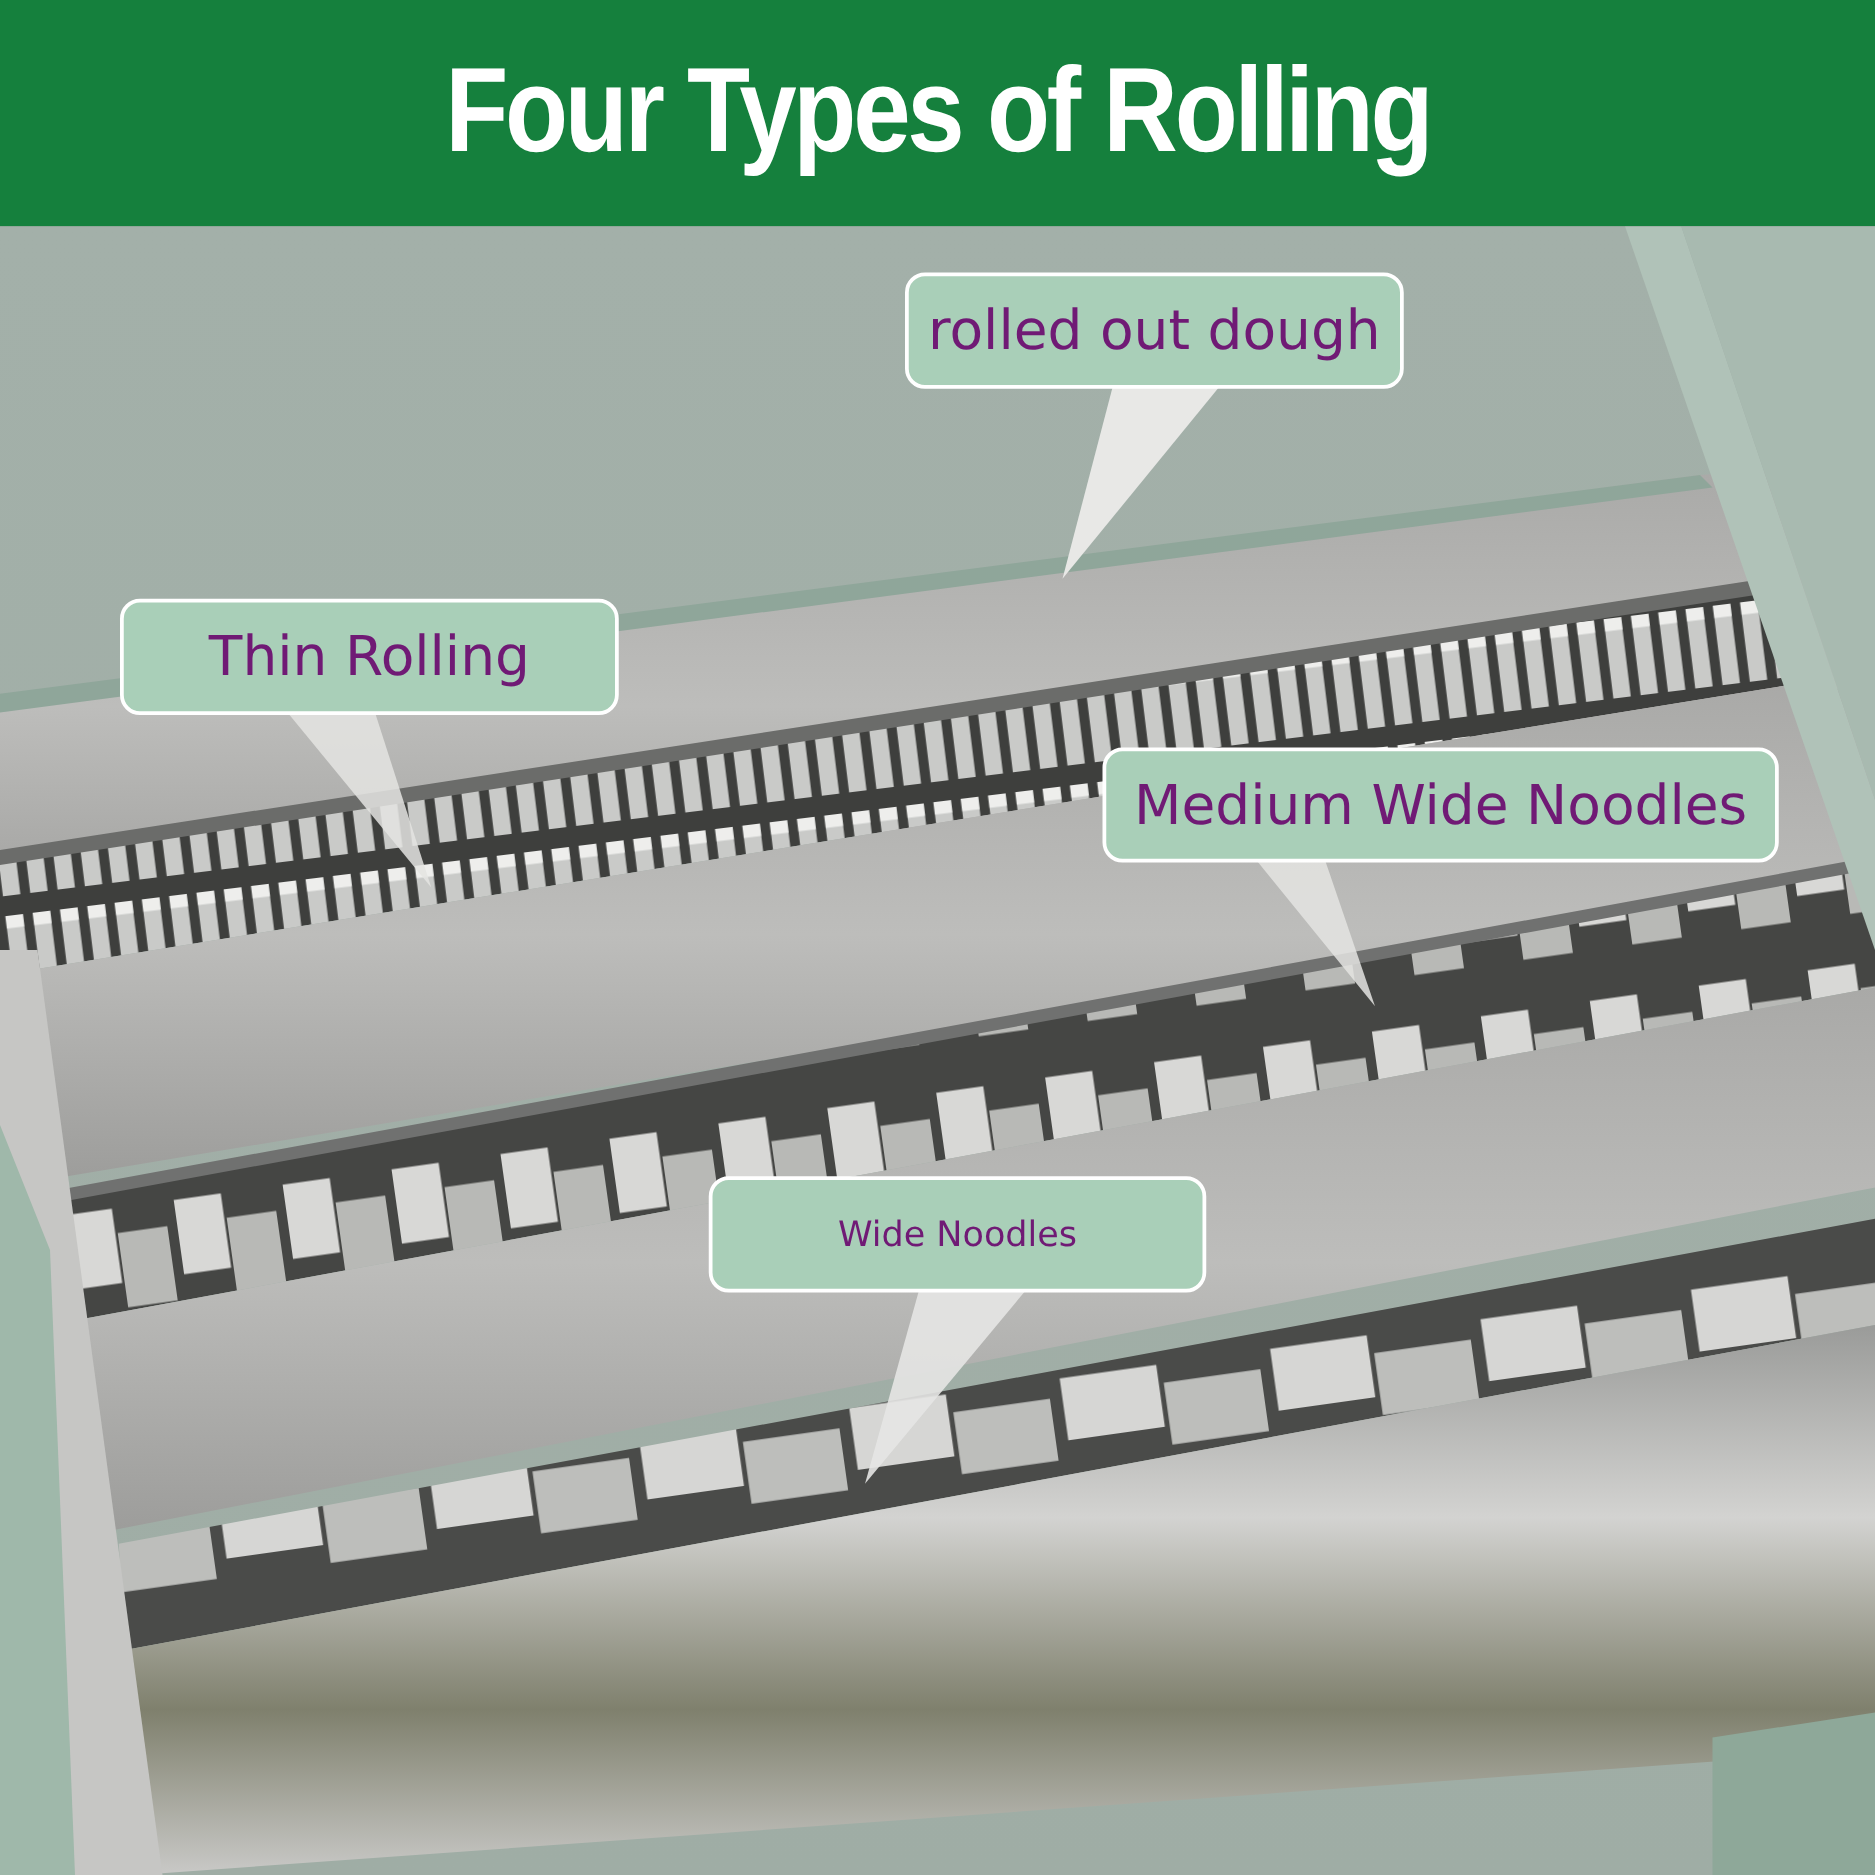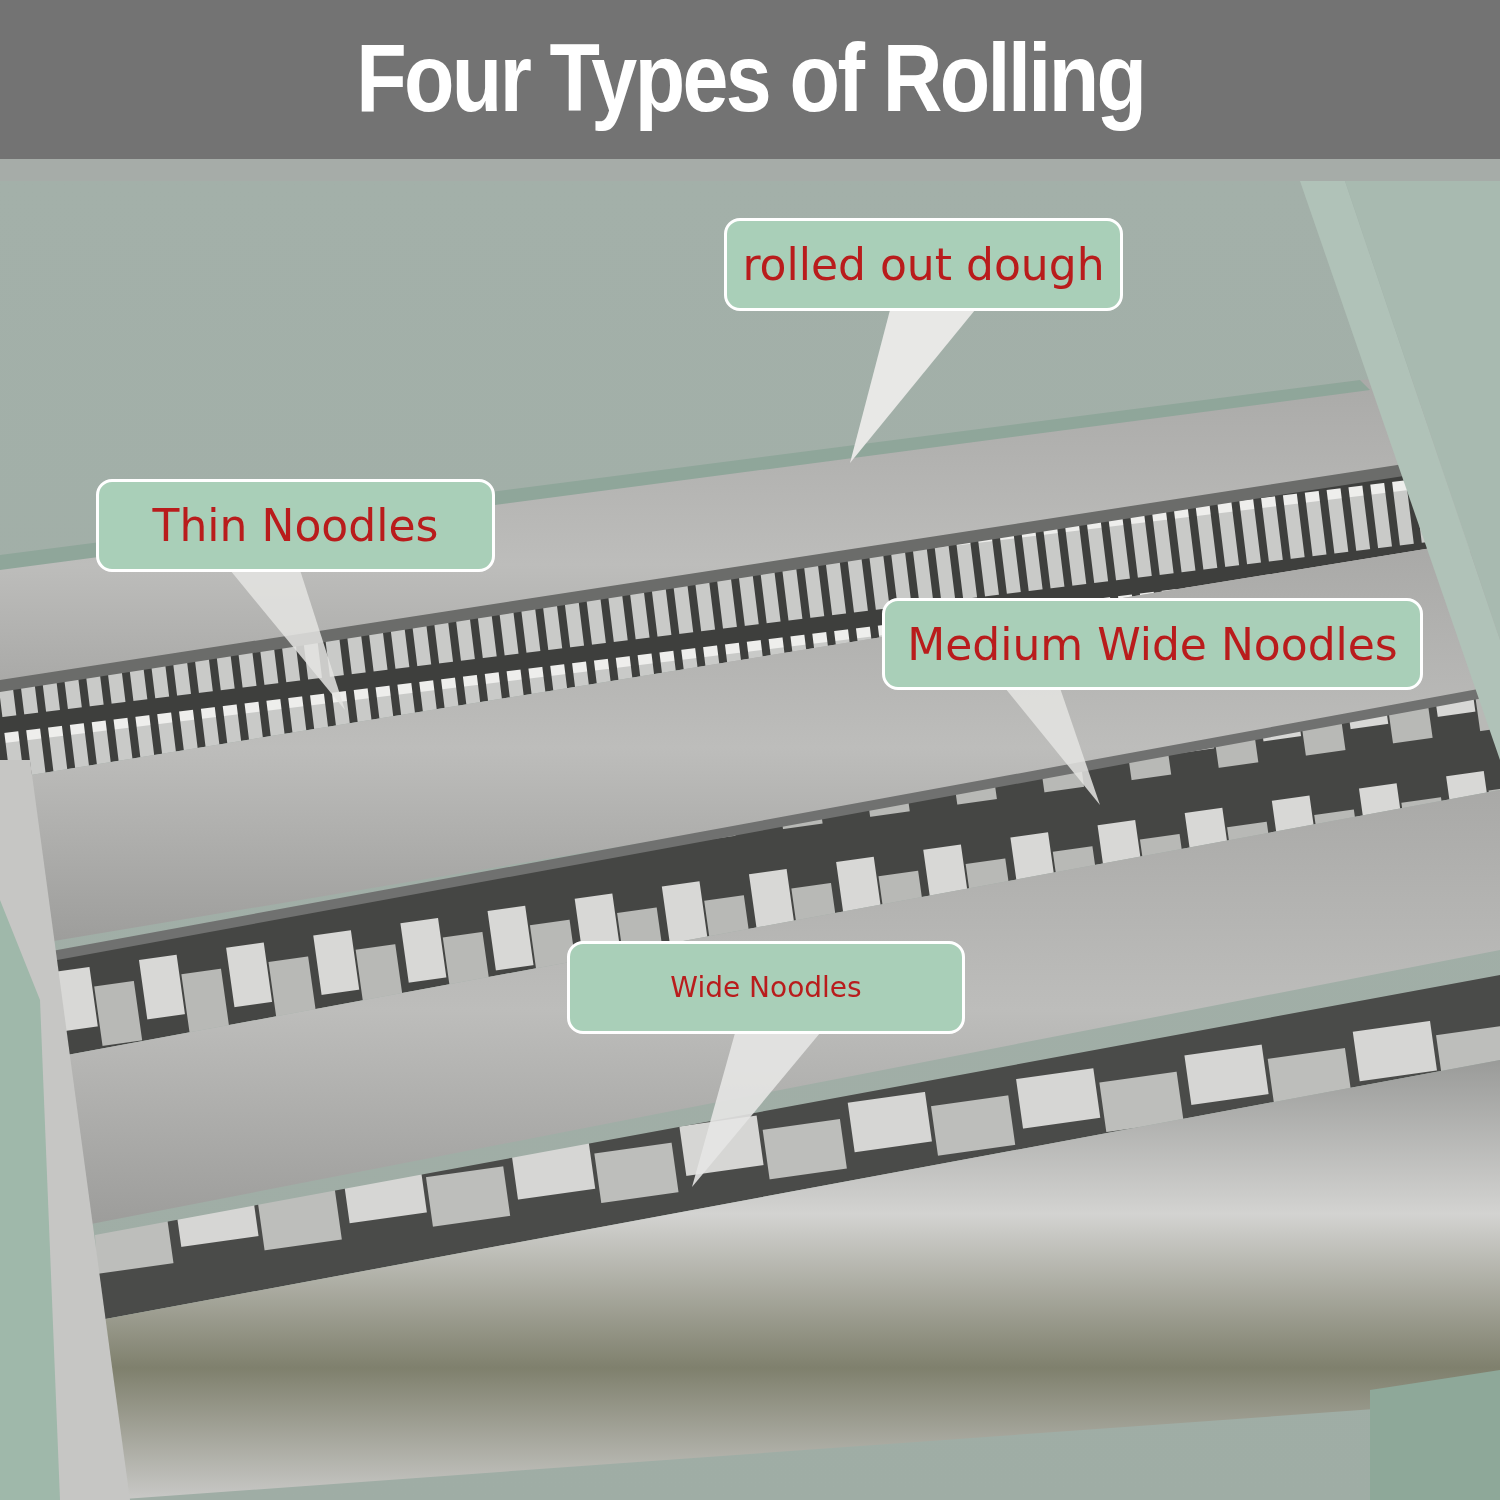--- a/index.html
+++ b/index.html
@@ -1,21 +1,21 @@
 <!DOCTYPE html>
 <html><head>
 <meta charset="utf-8">
 <style>
   html, body { margin: 0; padding: 0; }
   body { width: 1500px; height: 1500px; position: relative; overflow: hidden; background: #a6aca8; font-family: "DejaVu Sans", sans-serif; }
-  .header { position: absolute; left: 0; top: 0; width: 1500px; height: 159px; background: #737373; display: flex; align-items: center; justify-content: center; }
+  .header { position: absolute; left: 0; top: 0; width: 1500px; height: 181px; background: #15803d; display: flex; align-items: center; justify-content: center; }
   .title { color: #ffffff; font-family: "Liberation Sans", sans-serif; font-weight: bold; font-size: 96px; letter-spacing: -3px; transform: scaleX(0.86); margin-top: -4px; }
   .photo { position: absolute; left: 0; top: 181px; width: 1500px; height: 1319px; overflow: hidden; }
   .photo svg { position: absolute; left: 0; top: 0; }
-  .callout { position: absolute; background: #a9cfb8; border: 3px solid #ffffff; border-radius: 16px; color: #b91c1c; font-family: "DejaVu Sans", sans-serif; display: flex; align-items: center; justify-content: center; box-sizing: border-box; white-space: nowrap; }
+  .callout { position: absolute; background: #a9cfb8; border: 3px solid #ffffff; border-radius: 16px; color: #701a75; font-family: "DejaVu Sans", sans-serif; display: flex; align-items: center; justify-content: center; box-sizing: border-box; white-space: nowrap; }
   .pointer { position: absolute; left: 0; top: 0; }
 </style>
 </head>
 <body>
 
 <div class="header">
   <div class="title">Four Types of Rolling</div>
 </div>
 
 <div class="photo">
@@ -92,21 +92,21 @@
     <polygon points="1005,688 1060,688 1100,805" fill="#e4e4e2" opacity="0.85"></polygon>
     <polygon points="735,1033 820,1033 692,1187" fill="#e6e6e4" opacity="0.9"></polygon>
   </svg>
 </div>
 
 <div class="callout" style="left:724px; top:218px; width:399px; height:93px; font-size:44px;">
   <span>rolled out dough</span>
 </div>
 
 <div class="callout" style="left:96px; top:479px; width:399px; height:93px; font-size:44px;">
-  <span>Thin Noodles</span>
+  <span>Thin Rolling</span>
 </div>
 
 <div class="callout" style="left:882px; top:598px; width:541px; height:92px; font-size:44px;">
   <span>Medium Wide Noodles</span>
 </div>
 
 <div class="callout" style="left:567px; top:941px; width:398px; height:93px; font-size:28px;">
   <span>Wide Noodles</span>
 </div>
 

